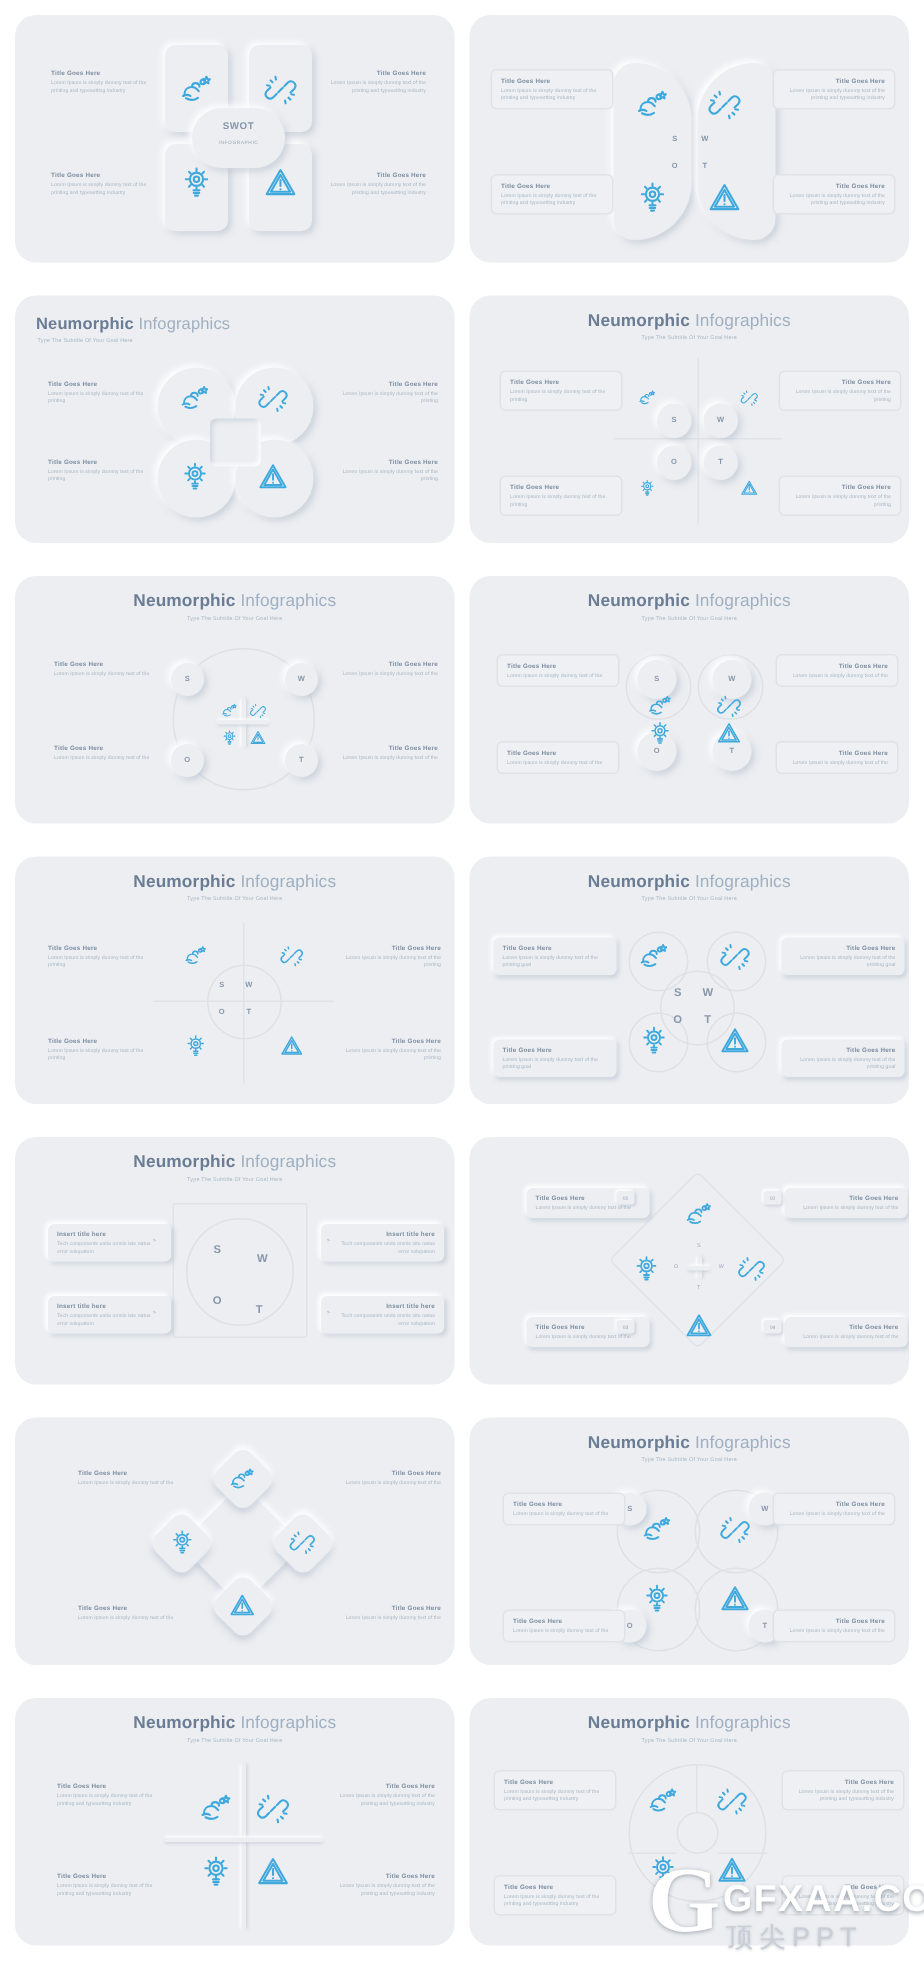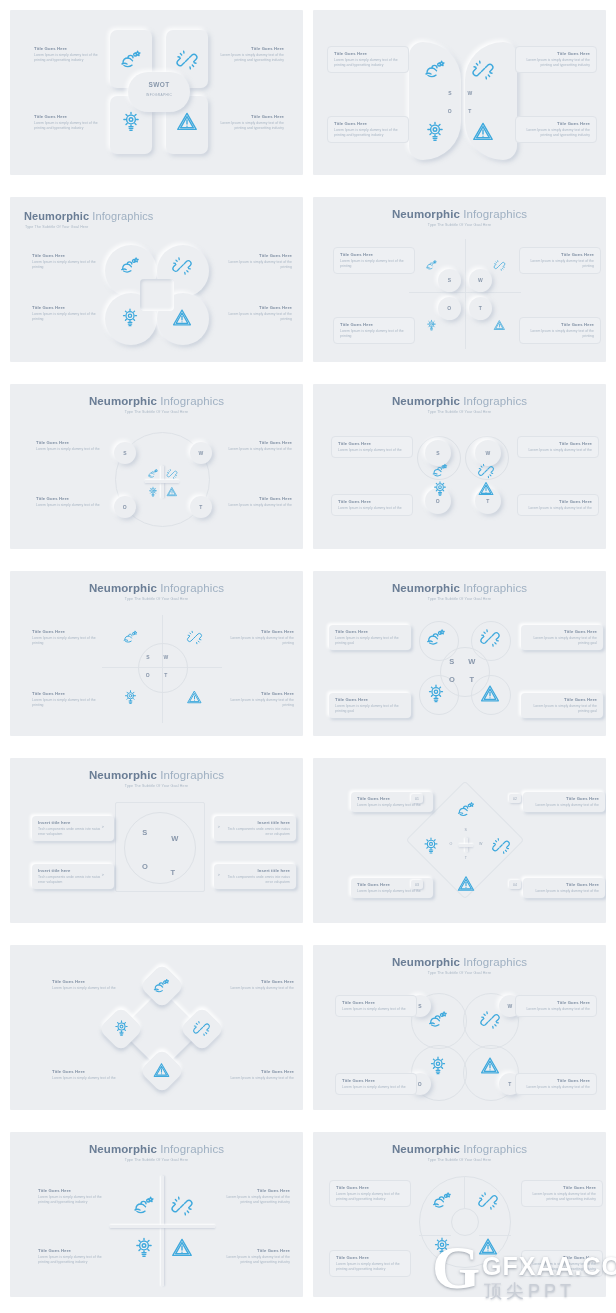--- a/index.html
+++ b/index.html
@@ -21,21 +21,21 @@
     display: grid;
     grid-template-columns: 1fr 1fr;
     column-gap: 10px;
     row-gap: 22px;
   }
   .slide {
     position: relative;
     width: 100%;
     height: 165px;
     background: #eceef1;
-    border-radius: 1px;
+    border-radius: 14px;
     overflow: hidden;
   }
 
   
   .s-title {
     position: absolute; left: 0; right: 0; top: 12px;
     text-align: center;
     font-size: 11.5px;
     letter-spacing: .1px;
     line-height: 1;

